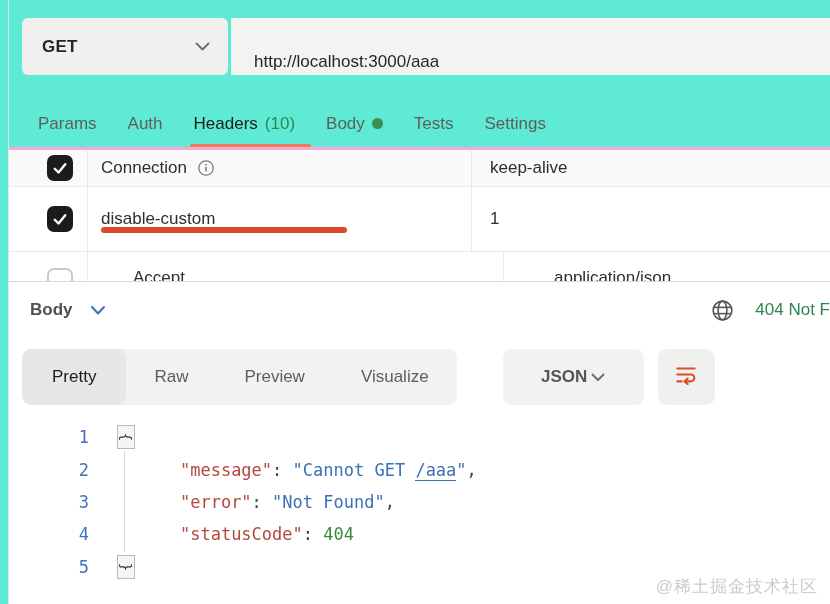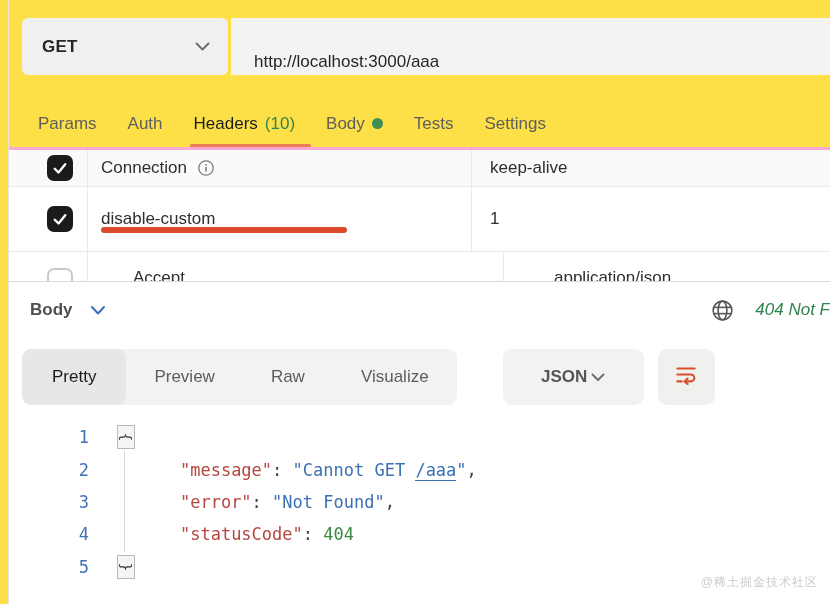--- a/index.html
+++ b/index.html
@@ -1,18 +1,18 @@
 <!DOCTYPE html>
 <html><head>
 <meta charset="utf-8">
 <style>
   * { margin:0; padding:0; box-sizing:border-box; }
   html,body { width:830px; height:604px; overflow:hidden; background:#fff;
               font-family:"Liberation Sans", sans-serif; color:#2b2b2b; }
-  .page { position:relative; width:830px; height:604px; background:#fde047; overflow:hidden; }
+  .page { position:relative; width:830px; height:604px; background:#5eead4; overflow:hidden; }
   .side-sliver { position:absolute; left:8px; top:0; bottom:0; width:1px; background:#e4e4e4; }
 
   
   .url-bar { position:absolute; top:18px; left:22px; right:0; height:57px; display:flex; }
   .method-select { width:206px; height:100%; background:#f0f0ef; border-radius:6px;
                    display:flex; align-items:center; padding:0 18px 0 20px; cursor:pointer; }
   .method-label { font-size:17px; font-weight:700; letter-spacing:.2px; color:#262626; }
   .method-select .chev { margin-left:auto; }
   .url-field { flex:1; height:100%; background:#f3f3f2; margin-left:3px;
                display:flex; align-items:center; padding-left:23px; }
@@ -53,21 +53,21 @@
   .info-ic { margin-left:10px; display:flex; }
   .red-marker { position:absolute; left:13px; top:40px; width:246px; height:6px;
                 border-radius:3px; background:#dc4a2b; }
 
   
   .resp-panel { position:absolute; top:281px; left:9px; right:0; bottom:0;
                 border-top:1px solid #dadada; background:#fff; }
   .resp-header { height:56px; display:flex; align-items:center; padding-left:21px; }
   .resp-title { font-size:17px; font-weight:700; color:#4f4f4f; }
   .resp-header .chev { margin-left:17px; cursor:pointer; }
-  .resp-right { margin-left:auto; display:flex; align-items:center; overflow:hidden;font-style:italic; }
+  .resp-right { margin-left:auto; display:flex; align-items:center; overflow:hidden; }
   .globe { margin-right:20px; display:flex; }
   .resp-status { font-size:17px; color:#2e844e; white-space:nowrap; }
 
   
   .view-bar { position:absolute; top:67px; left:13px; right:0; height:56px;
               display:flex; align-items:center; }
   .seg-group { height:56px; background:#f2f2f1; border-radius:9px; display:flex;
                align-items:stretch; overflow:hidden; }
   .seg { display:flex; align-items:center; padding:0 28px; font-size:17px; color:#5d5d5d;
          cursor:pointer; white-space:nowrap; }
@@ -90,21 +90,21 @@
               justify-content:center; cursor:pointer; }
   .fold-box span { display:inline-block; transform:rotate(90deg); font-size:14px; color:#333; }
   .fold-guide { position:absolute; left:115px; top:30px; height:101px; width:1px; background:#d8d8d8; }
   .lcode { white-space:pre; font-size:17px; }
   .tok-key { color:#b5473f; }
   .tok-str { color:#3a70b5; }
   .tok-link { border-bottom:1.5px solid #3a70b5; cursor:pointer; }
   .tok-punct { color:#444; }
   .tok-num { color:#3c8a3f; }
 
-  .watermark { position:absolute; right:12px; bottom:13px; font-size:12px; color:#cbcbcb;
+  .watermark { position:absolute; right:12px; bottom:6px; font-size:17px; color:#cbcbcb;
                letter-spacing:1px;text-align:center; }
 </style>
 </head>
 <body>
 
 <div class="page">
   <div class="side-sliver"></div>
 
   <div class="url-bar">
     <div class="method-select">
@@ -213,22 +213,22 @@
             <line x1="3.4" y1="15" x2="20.6" y2="15"></line>
           </svg>
         </span>
         <span class="resp-status">404 Not F</span>
       </div>
     </div>
 
     <div class="view-bar">
       <div class="seg-group" id="view-tabs">
           <div class="seg active">Pretty</div>
+          <div class="seg">Raw</div>
           <div class="seg">Preview</div>
-          <div class="seg">Raw</div>
           <div class="seg">Visualize</div>
         </div>
       <div class="fmt-btn">
         <span class="fmt-label">JSON</span>
         <span class="chev">
           <svg width="14" height="9" viewBox="0 0 14 9">
               <polyline points="1.5,1.5 7,7 12.5,1.5" fill="none" stroke="#6b6b6b" stroke-width="1.8" stroke-linecap="round" stroke-linejoin="round"></polyline>
             </svg>
         </span>
       </div>

